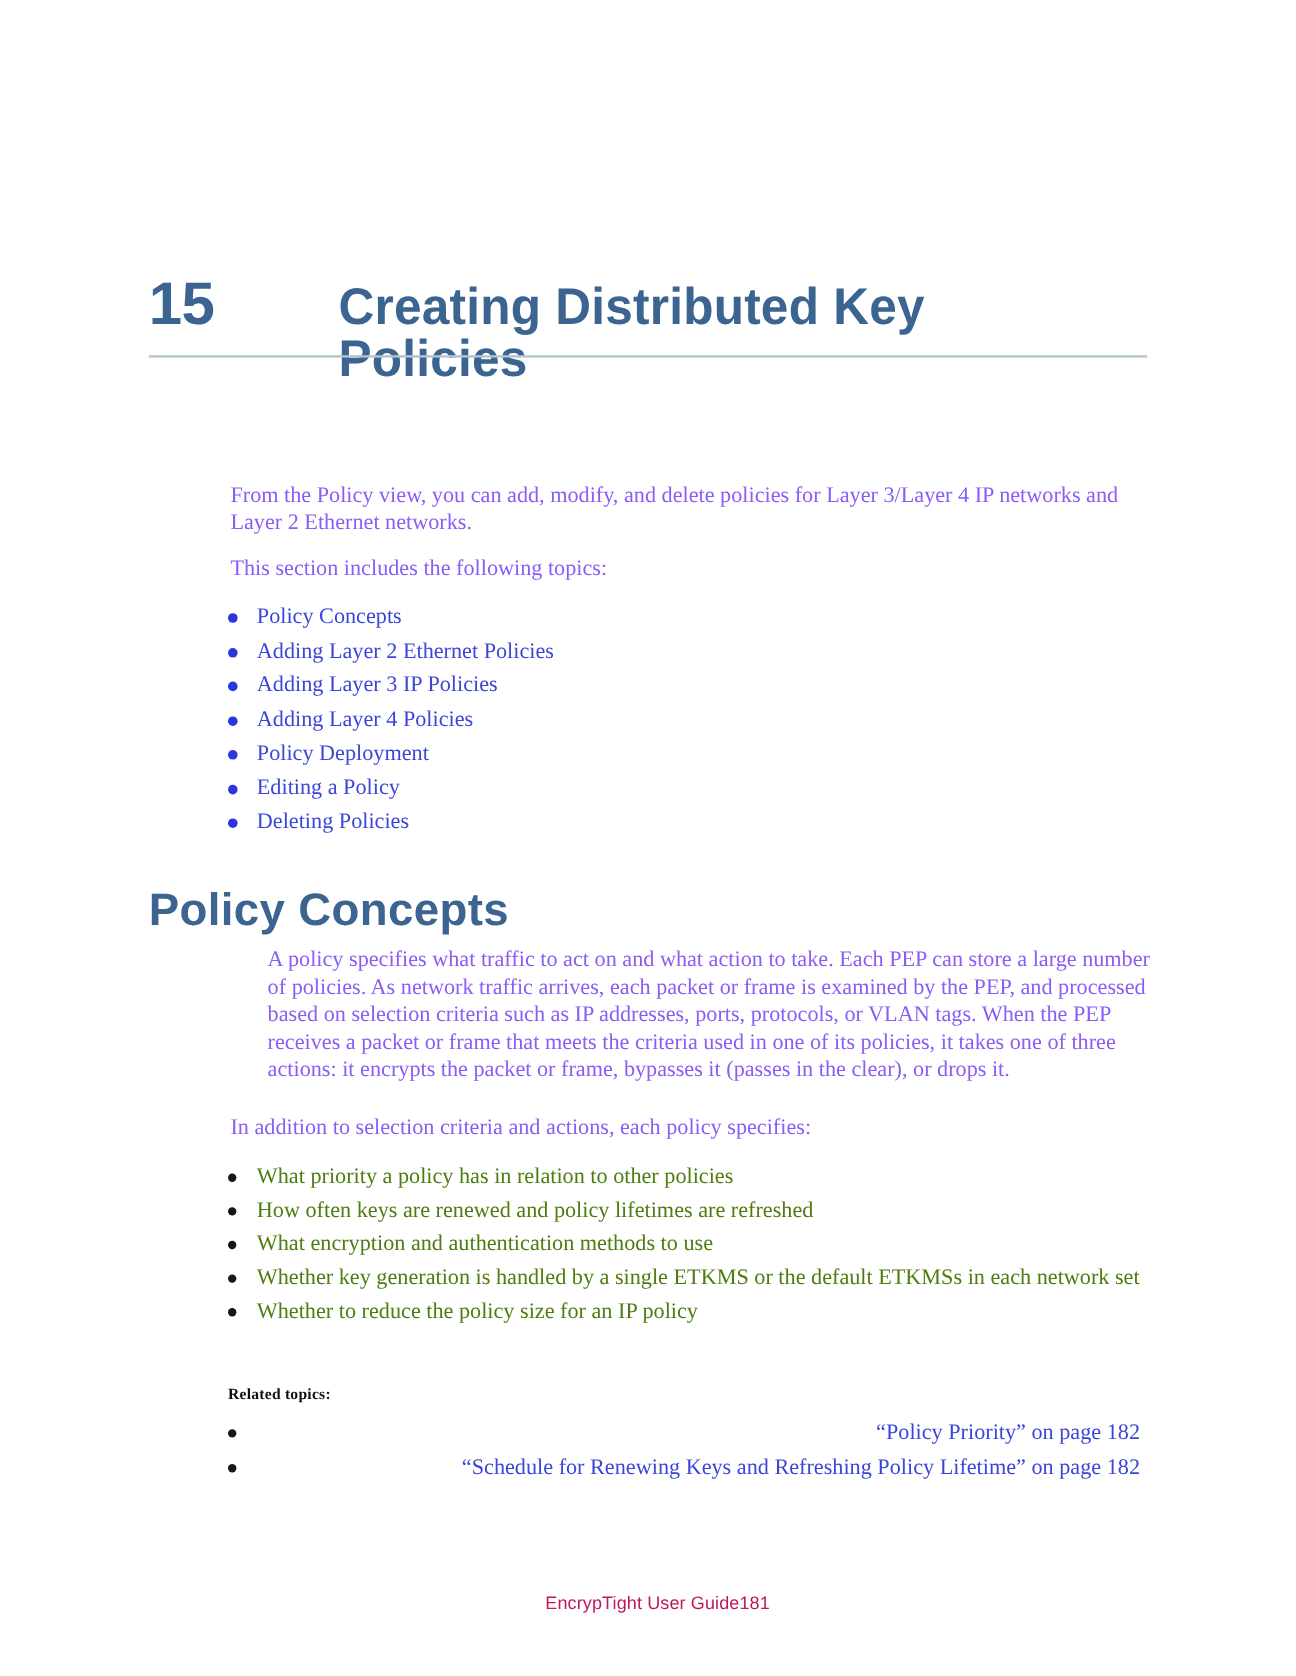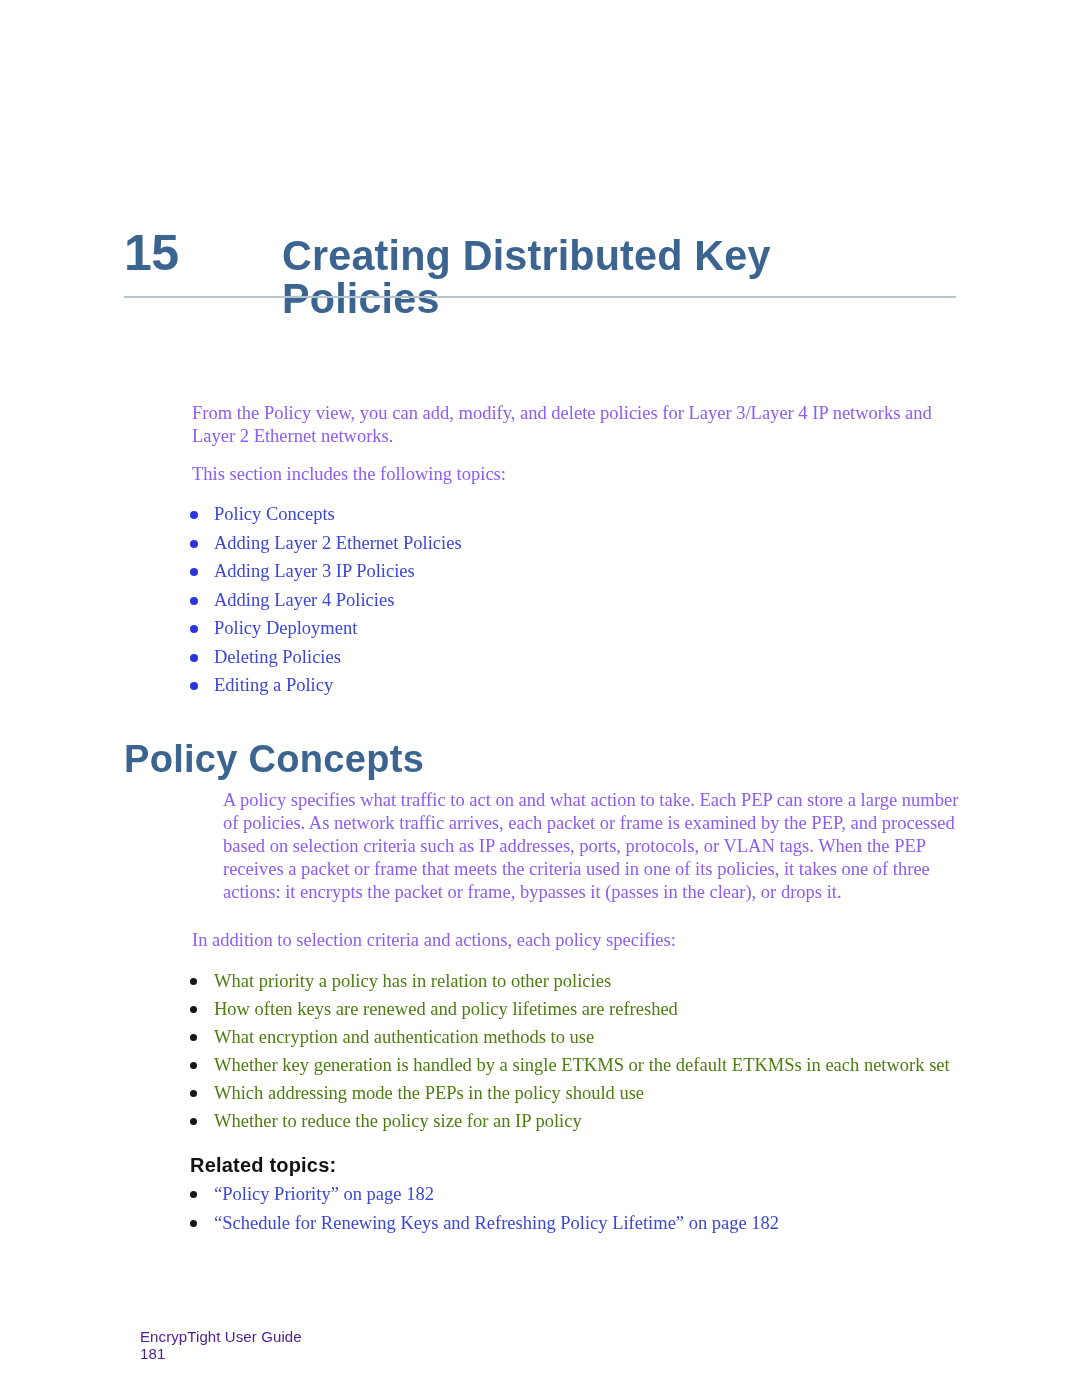--- a/index.html
+++ b/index.html
@@ -106,62 +106,61 @@
   .topic-links a,
   .topic-links .link {
     color: #3b46d8;
     text-decoration: none;
   }
 
   .spec-list { top: 970px; }
   .spec-list li { margin-bottom: 5px; color: #4d7c0f; }
 
   .related-list { top: 1183px; }
-  .related-list li { margin-bottom: 5.5px; }
+  .related-list li { margin-bottom: 5.5px; text-align: right; }
   .related-list .link { color: #3b46d8; text-decoration: none; }
 
   
   .section-heading {
     position: absolute;
     left: 124px;
     top: 740px;
     font-family: "Liberation Sans", sans-serif;
     font-weight: bold;
     font-size: 38px;
     letter-spacing: 0.3px;
     color: #3b6490;
     line-height: 1;
   }
 
   
   .related-label {
     position: absolute;
     left: 190px;
     top: 1154px;
-    font-family: Liberation Sans, sans-serif;
-    font-weight: bold;
-    font-size: 20px;
+    font-family: Liberation Serif, serif;
+    font-weight: bold;
+    font-size: 13px;
     color: #111111;
     letter-spacing: 0.2px;
   }
 
   
   .footer {
     position: absolute;
     left: 140px;
     top: 1328px;
     width: 816px;
     display: flex;
     justify-content: center;
     align-items: baseline;
     font-family: "Liberation Sans", sans-serif;
     font-size: 15px;
-    color: #4c1d95;
+    color: #be185d;
     letter-spacing: 0.1px;
-    flex-direction: column;
   }
 </style>
 </head>
 <body>
 
 <div class="page">
 
   <div class="chapter-header">
     <div class="chapter-number">15</div>
     <div class="chapter-title">Creating Distributed Key Policies</div>
@@ -170,35 +169,34 @@
 
   <div class="body-para p-intro">From the Policy view, you can add, modify, and delete policies for Layer 3/Layer 4 IP networks and Layer 2 Ethernet networks.</div>
   <div class="body-para p-topics">This section includes the following topics:</div>
 
   <ul class="bullet-list topic-links">
     <li><span class="link">Policy Concepts</span></li>
     <li><span class="link">Adding Layer 2 Ethernet Policies</span></li>
     <li><span class="link">Adding Layer 3 IP Policies</span></li>
     <li><span class="link">Adding Layer 4 Policies</span></li>
     <li><span class="link">Policy Deployment</span></li>
+    <li><span class="link">Editing a Policy</span></li>
     <li><span class="link">Deleting Policies</span></li>
-    <li><span class="link">Editing a Policy</span></li>
   </ul>
 
   <div class="section-heading">Policy Concepts</div>
 
   <div class="body-para p-policy">A policy specifies what traffic to act on and what action to take. Each PEP can store a large number of policies. As network traffic arrives, each packet or frame is examined by the PEP, and processed based on selection criteria such as IP addresses, ports, protocols, or VLAN tags. When the PEP receives a packet or frame that meets the criteria used in one of its policies, it takes one of three actions: it encrypts the packet or frame, bypasses it (passes in the clear), or drops it.</div>
   <div class="body-para p-addition">In addition to selection criteria and actions, each policy specifies:</div>
 
   <ul class="bullet-list dark spec-list">
     <li><span>What priority a policy has in relation to other policies</span></li>
     <li><span>How often keys are renewed and policy lifetimes are refreshed</span></li>
     <li><span>What encryption and authentication methods to use</span></li>
     <li><span>Whether key generation is handled by a single ETKMS or the default ETKMSs in each network set</span></li>
-    <li><span>Which addressing mode the PEPs in the policy should use</span></li>
     <li><span>Whether to reduce the policy size for an IP policy</span></li>
   </ul>
 
   <div class="related-label">Related topics:</div>
   <ul class="bullet-list dark related-list">
     <li><span class="link">“Policy Priority” on page 182</span></li>
     <li><span class="link">“Schedule for Renewing Keys and Refreshing Policy Lifetime” on page 182</span></li>
   </ul>
 
   <div class="footer">

